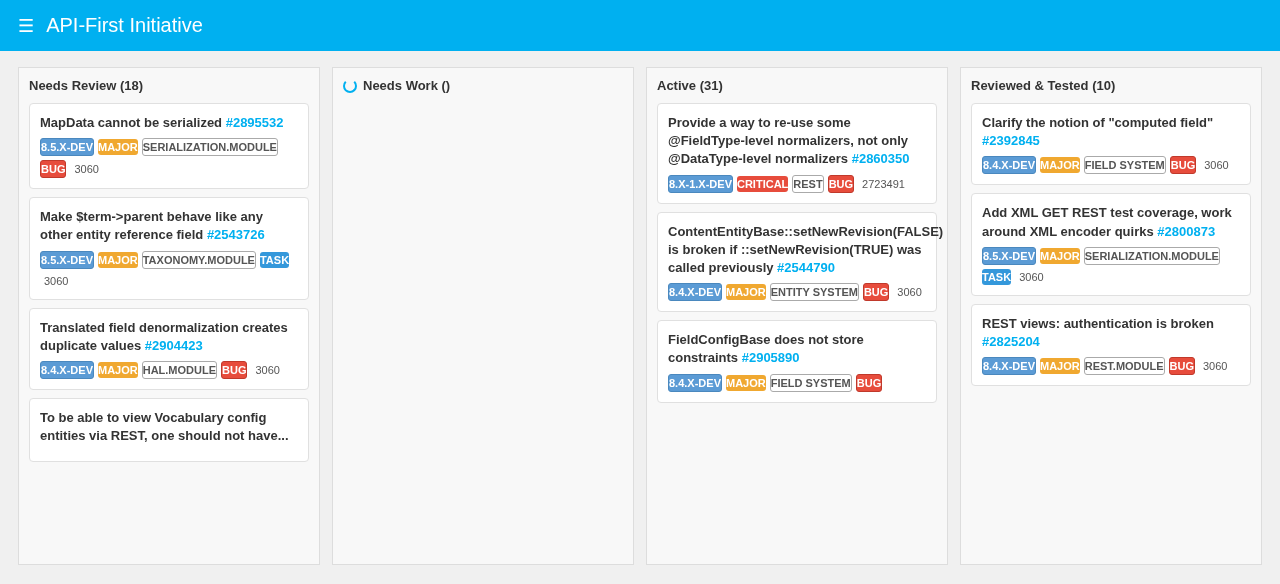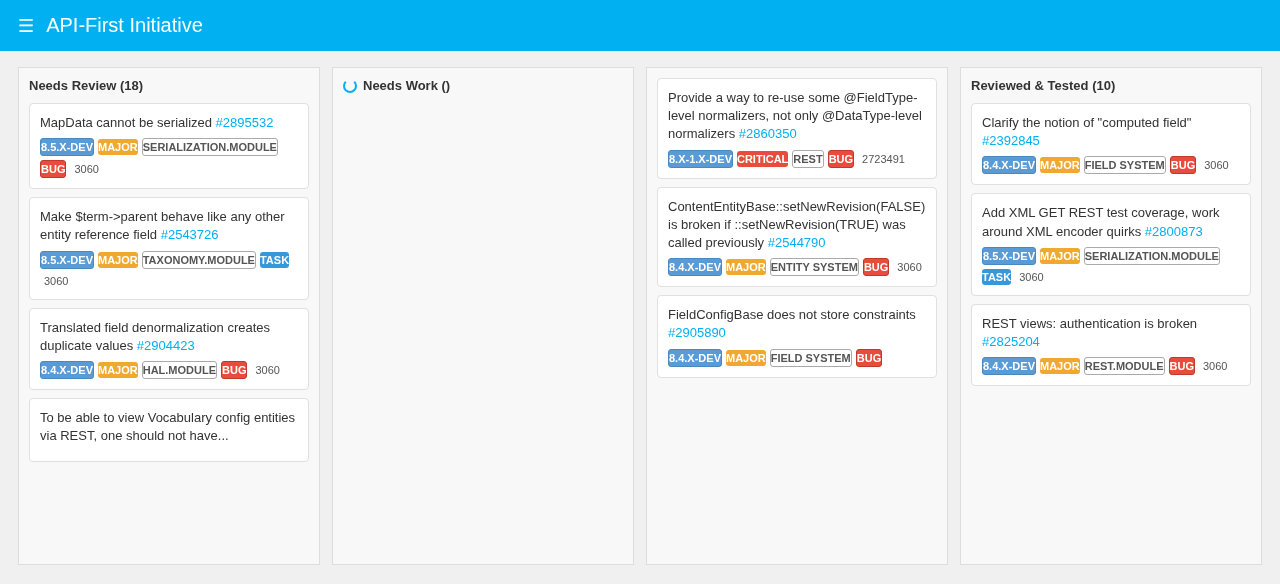--- a/index.html
+++ b/index.html
@@ -60,20 +60,21 @@
       border-radius: 4px;
       padding: 10px;
       margin-bottom: 8px;
     }
 
     .card-title {
       font-size: 13px;
       color: #333;
       margin-bottom: 6px;
       line-height: 1.4;
+      font-weight: bold;
     }
 
     .card-link {
       color: #00b0f0;
       text-decoration: none;
       font-size: 13px;
     }
 
     .tags {
       display: flex;
@@ -155,20 +156,23 @@
         <div class="card-title">To be able to view Vocabulary config entities via REST, one should not have...</div>
       </div>
     </div>
     <div class="column">
       <div class="column-title">
         <span class="column-spinner"></span>
         <span>Needs Work ()</span>
       </div>
     </div>
     <div class="column">
+      <div class="column-title">
+        <span>Active (31)</span>
+      </div>
       <div class="card">
         <div class="card-title">Provide a way to re-use some @FieldType-level normalizers, not only @DataType-level normalizers <a class="card-link" href="#2860350">#2860350</a></div>
         <div class="tags">
           <span class="tag tag-version">8.X-1.X-DEV</span>
           <span class="tag tag-critical">CRITICAL</span>
           <span class="tag tag-code">REST</span>
           <span class="tag tag-bug">BUG</span>
           <span class="tag-number">2723491</span>
         </div>
       </div>

